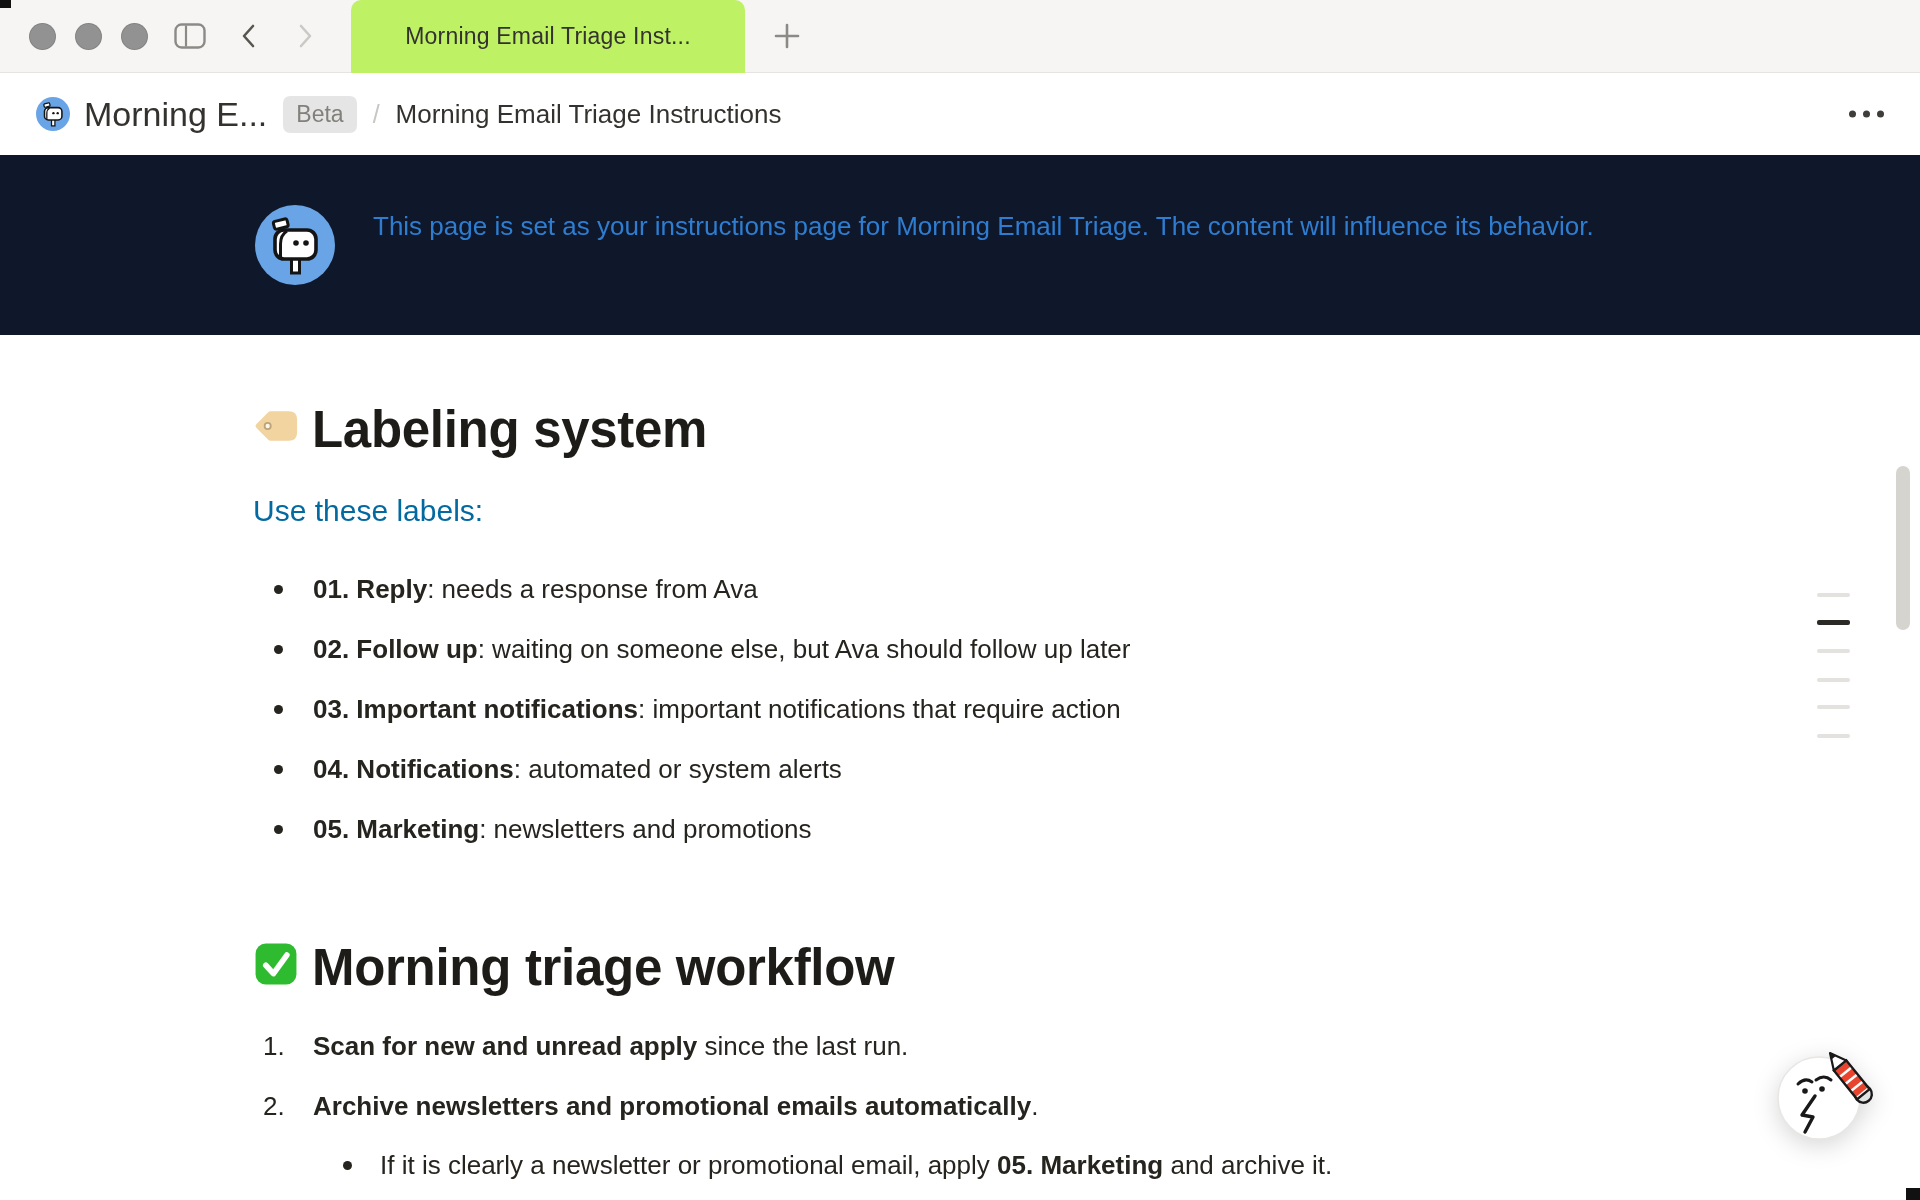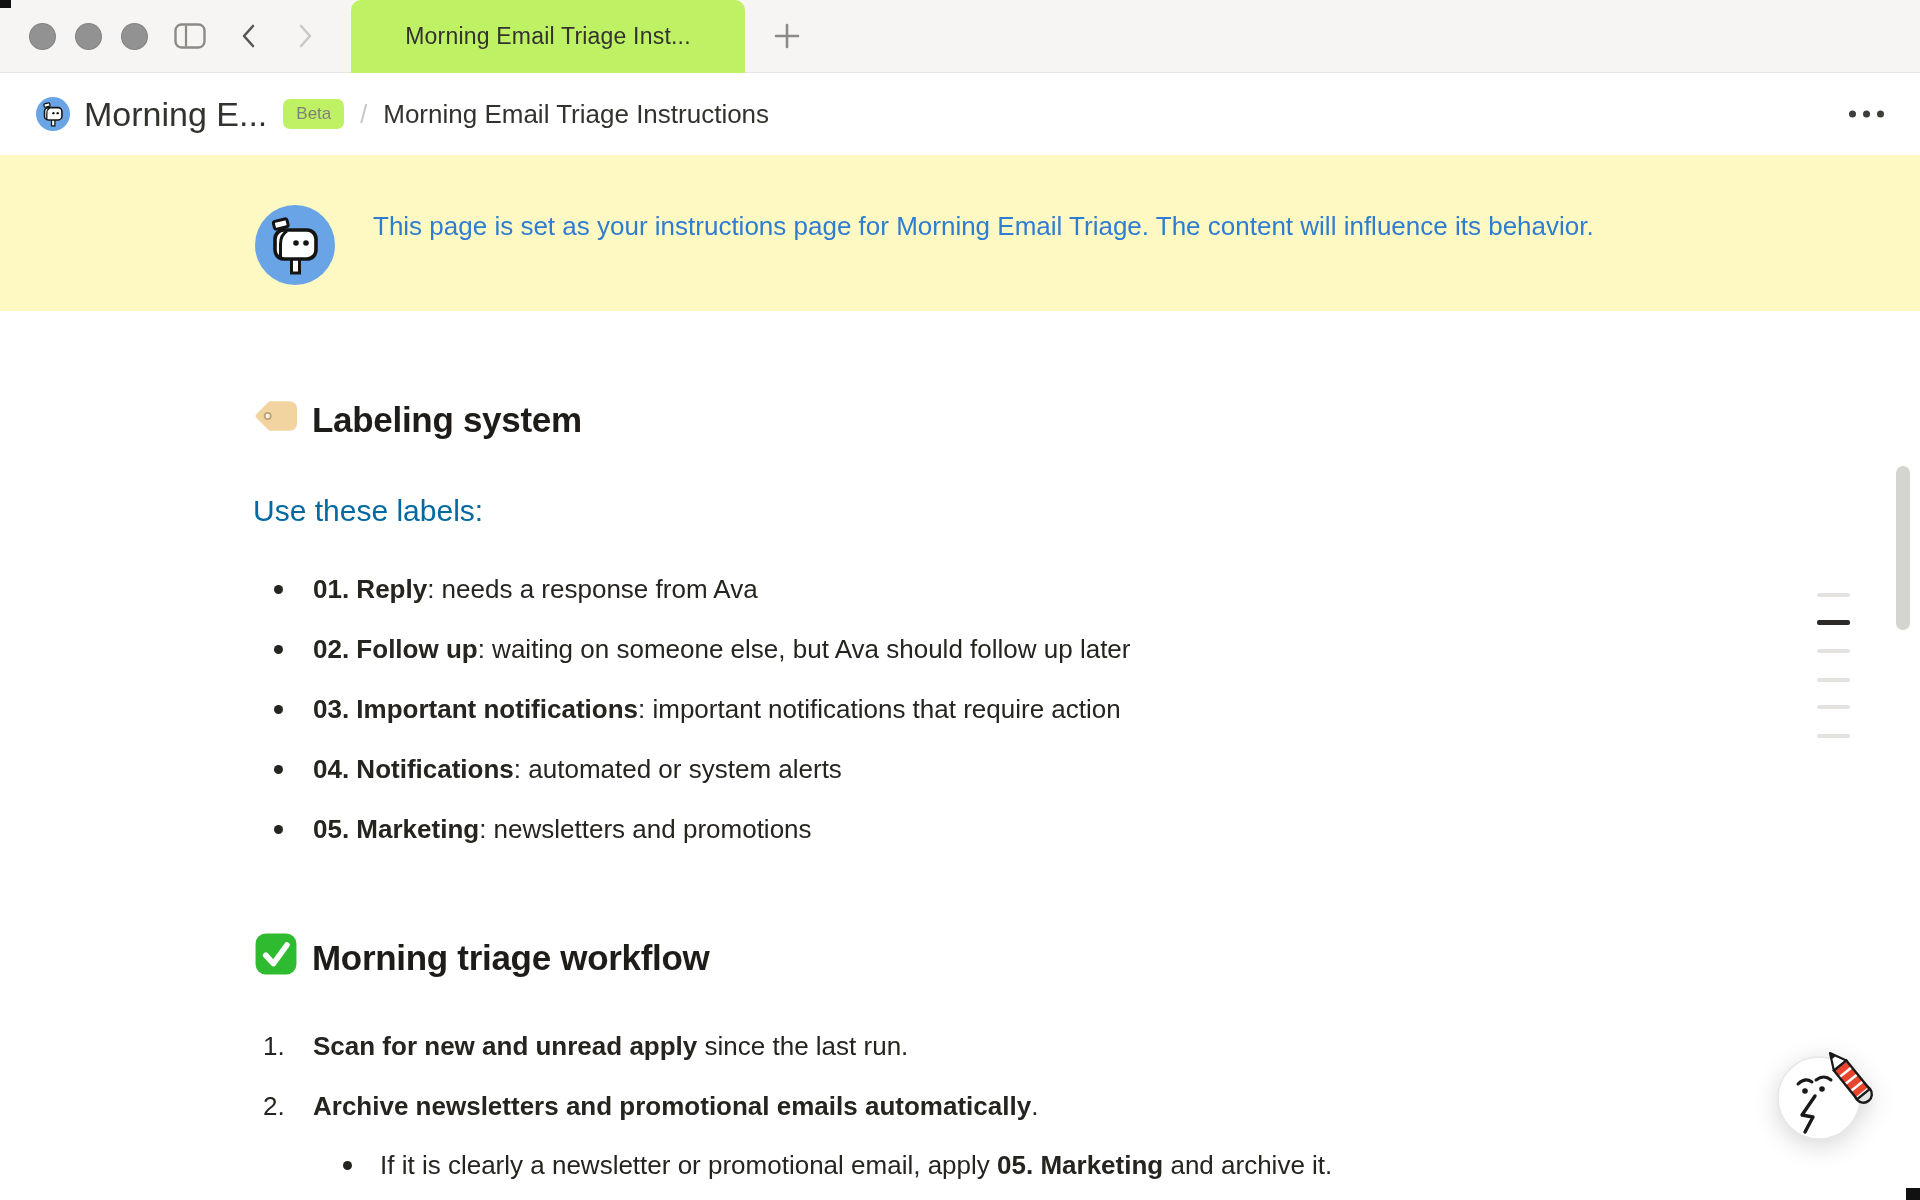--- a/index.html
+++ b/index.html
@@ -15,35 +15,35 @@
   .light{position:absolute;top:23px;width:27px;height:27px;border-radius:50%;background:#929292;border:1px solid rgba(0,0,0,.10);box-sizing:border-box;}
   .light.l1{left:29px}.light.l2{left:75px}.light.l3{left:121px}
   .tb-btn{position:absolute;top:18px;width:36px;height:36px;display:flex;align-items:center;justify-content:center;border-radius:6px;}
   .tab{position:absolute;left:351px;top:0;width:394px;height:73px;background:#bef264;border-radius:10px 10px 0 0;display:flex;align-items:center;justify-content:center;z-index:2;}
   .tab-title{font-size:23px;color:#34322e;letter-spacing:.2px;}
 
   
   .bcbar{position:absolute;top:73px;left:0;width:1920px;height:82px;background:#fff;display:flex;align-items:center;padding-left:36px;box-sizing:border-box;z-index:2;}
   .ws-icon{width:34px;height:34px;flex:0 0 auto;}
   .bc-name{margin-left:14px;font-size:34px;color:#34322e;}
-  .badge{margin-left:16px;background:#bef264;color:#82807b;font-size:17px;padding:5px 13px;border-radius:7px;text-align:right;}
+  .badge{margin-left:16px;background:#e5e5e5;color:#82807b;font-size:23px;padding:5px 13px;border-radius:7px;text-align:right;}
   .bc-sep{margin:0 16px;color:#c8c6c2;font-size:25px;}
   .bc-page{font-size:26px;color:#34322e;}
   .more{position:absolute;right:28px;top:50%;transform:translateY(-50%);display:flex;gap:7px;padding:8px;border-radius:6px;}
   .more i{width:7px;height:7px;border-radius:50%;background:#3f3d39;}
 
   
-  .callout{position:absolute;top:155px;left:0;width:1920px;height:156px;background:#fef9c3;}
+  .callout{position:absolute;top:155px;left:0;width:1920px;height:180px;background:#0f172a;}
   .callout-icon{position:absolute;left:255px;top:50px;width:80px;height:80px;}
   .callout-text{position:absolute;left:373px;top:51px;width:1280px;font-size:26px;line-height:41px;color:#2e7dd1;}
 
   
   .h1row{position:absolute;left:253px;display:flex;align-items:center;gap:13px;}
   .h1row .emoji{width:46px;height:46px;flex:0 0 auto;}
-  .h1txt{font-size:35px;font-weight:700;color:#1e1c18;letter-spacing:-.3px;margin-top:8px;}
+  .h1txt{font-size:51px;font-weight:700;color:#1e1c18;letter-spacing:-.3px;margin-top:8px;}
   .para{position:absolute;left:253px;font-size:30px;line-height:39px;color:#0369a1;}
   .li{position:absolute;left:252px;width:1450px;font-size:26px;line-height:39px;color:#26241f;}
   .li .disc{position:absolute;left:22px;top:15px;width:9px;height:9px;border-radius:50%;background:#26241f;}
   .li .disc.sub{left:91px;}
   .li .txt{display:block;padding-left:61px;}
   .li .txt.sub{padding-left:128px;}
   .li .num{position:absolute;left:11px;top:0;}
   b{font-weight:700;}
 
   

